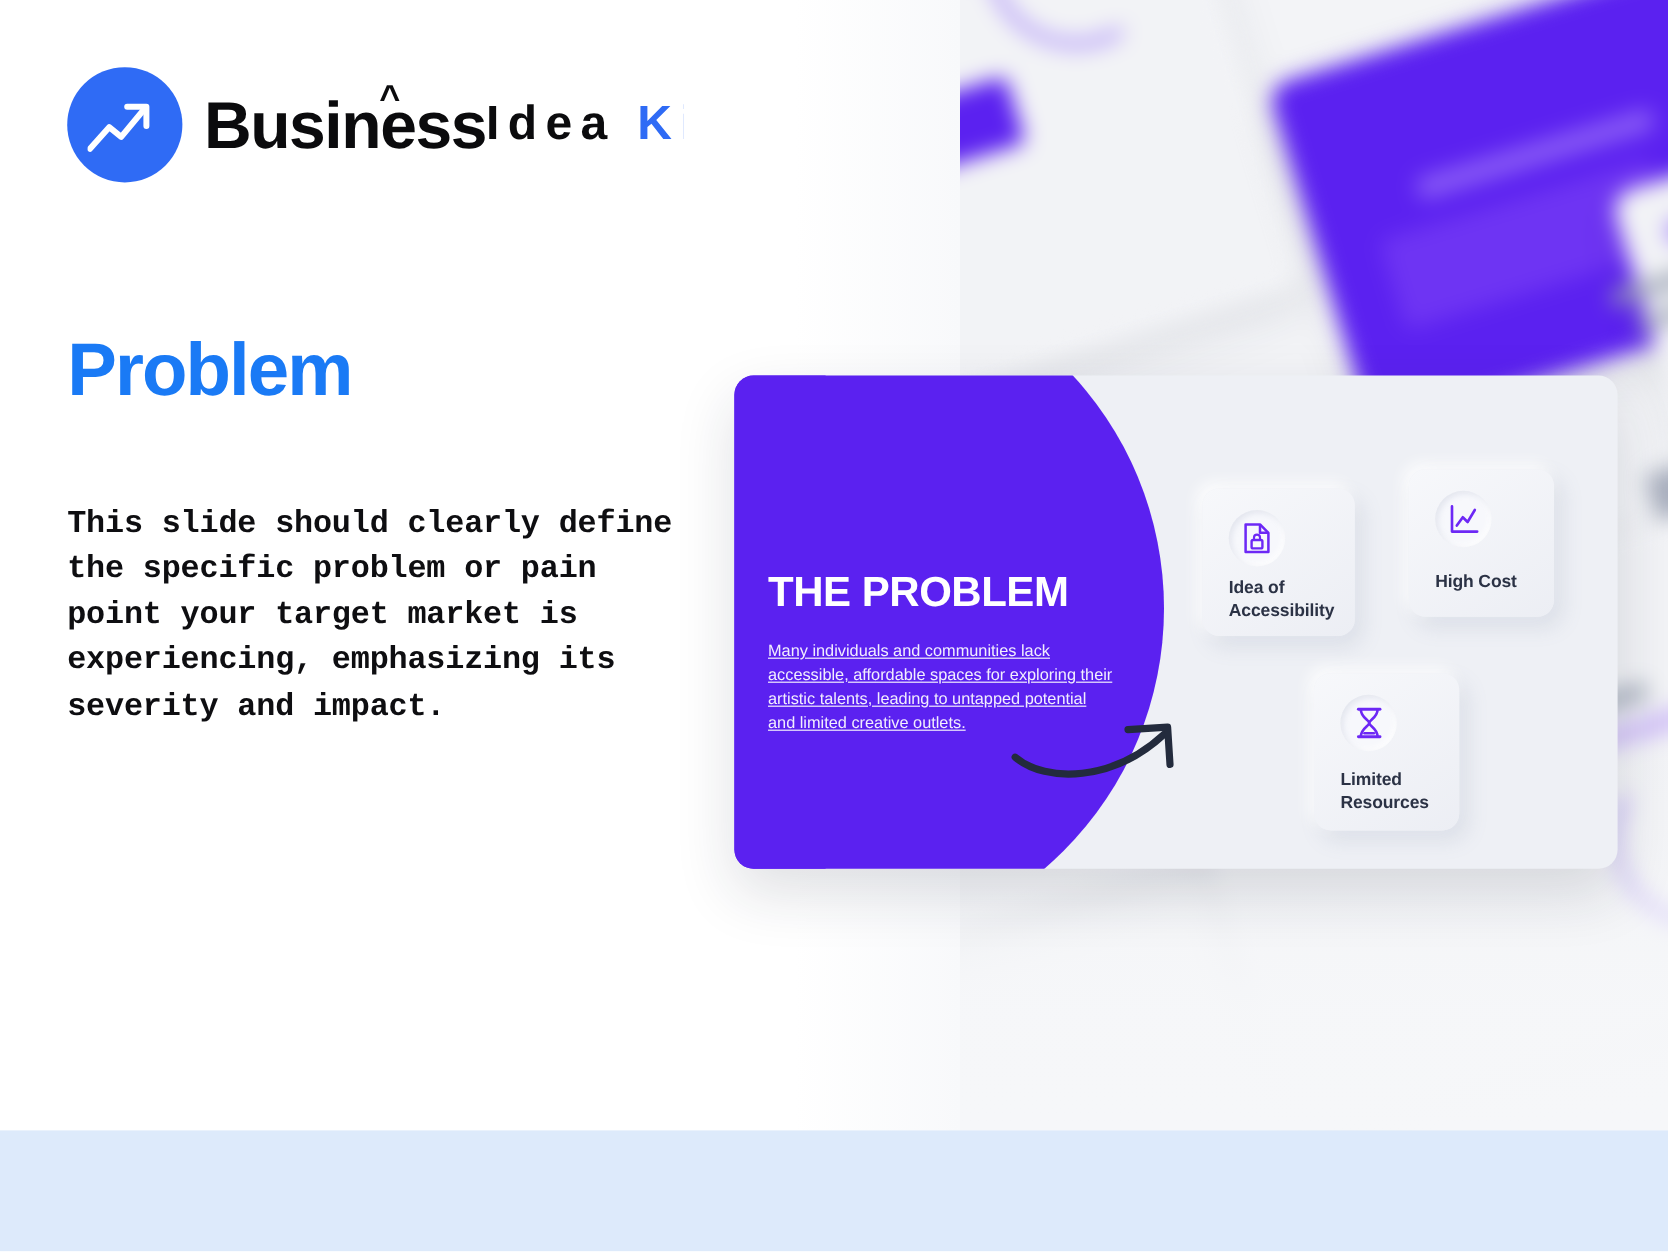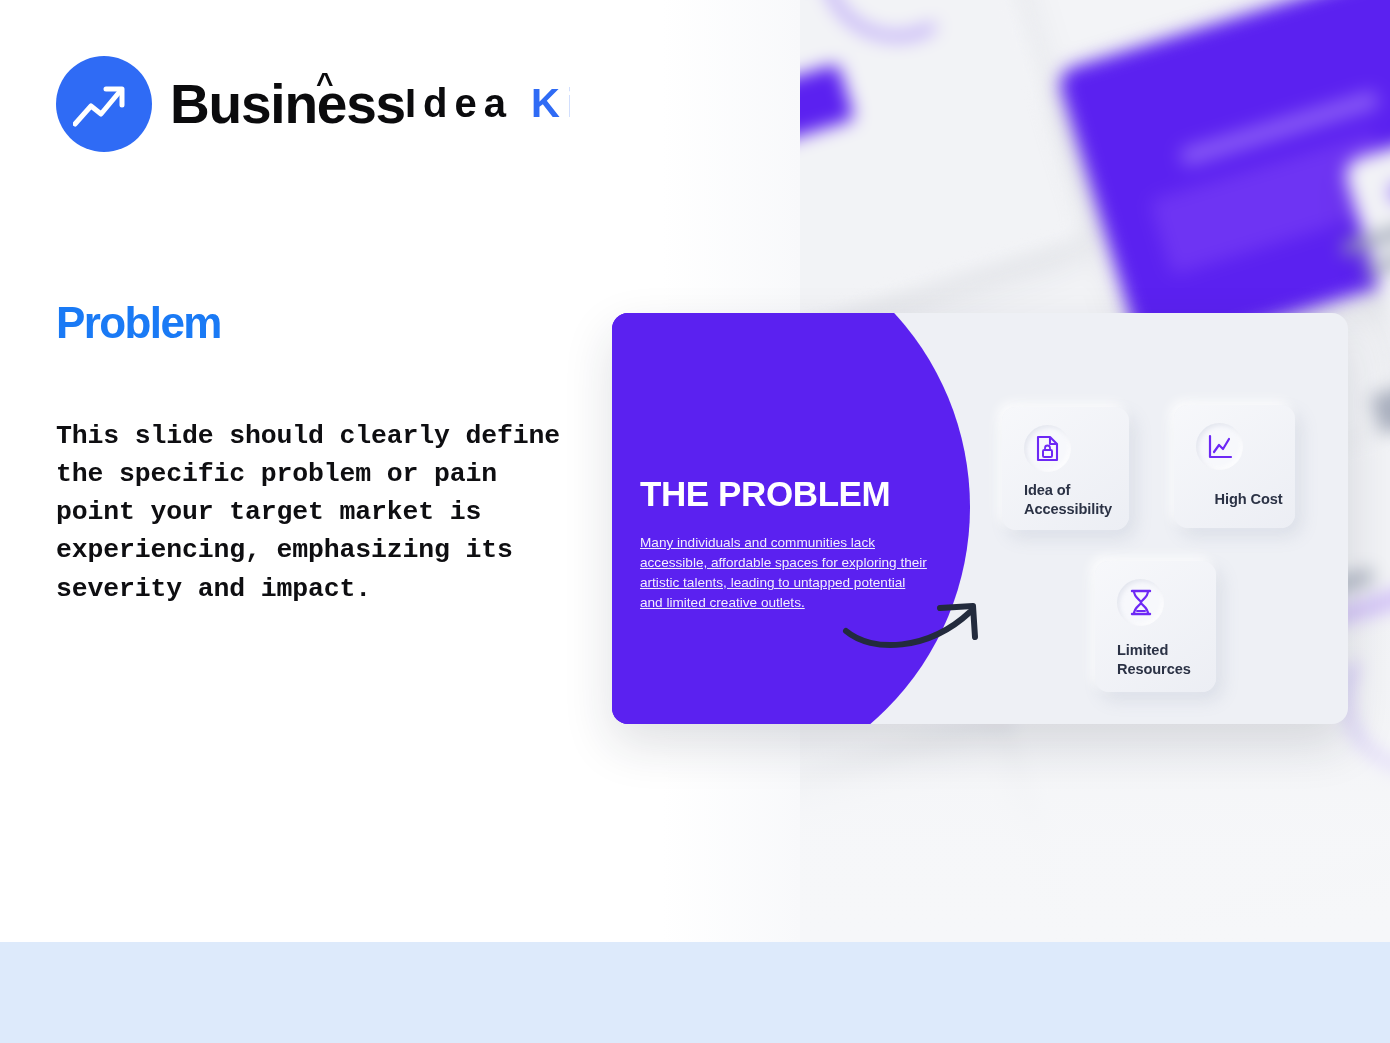--- a/index.html
+++ b/index.html
@@ -65,22 +65,22 @@
     font-weight: 700;
     letter-spacing: 7px;
     color: #0b0b0d;
     margin-top: 6px;
     white-space: nowrap;
   }
   #brand-line2 .accent { color: #2f6bf5; }
 
   #page-title {
     position: absolute;
-    left: 56px; top: 300px;
-    font-size: 44px;
+    left: 56px; top: 276px;
+    font-size: 62px;
     font-weight: 800;
     letter-spacing: -1.6px;
     color: #1a7af5;
     line-height: 1.05;
   }
 
   #body-copy {
     position: absolute;
     left: 56px; top: 417px;
     width: 510px;
@@ -233,21 +233,21 @@
     font-size: 14.6px;
     font-weight: 700;
     line-height: 1.28;
     color: #2b3245;
     letter-spacing: -0.1px;
   }
 
   #card-accessibility { left: 390px; top: 94px; width: 127px; height: 123px; }
   #card-accessibility .feature-label { top: 74px; width: 100px; }
 
-  #card-highcost { left: 562px; top: 92px; width: 121px; height: 123px; text-align: center; }
+  #card-highcost { left: 562px; top: 78px; width: 121px; height: 123px; }
   #card-highcost .feature-label { top: 85px; width: 105px; }
 
   #card-resources { left: 483px; top: 248px; width: 121px; height: 131px; }
   #card-resources .feature-label { top: 80px; width: 100px; }
 
   
   #bottom-bar {
     position: absolute;
     left: 0; top: 942px;
     width: 1390px; height: 101px;

